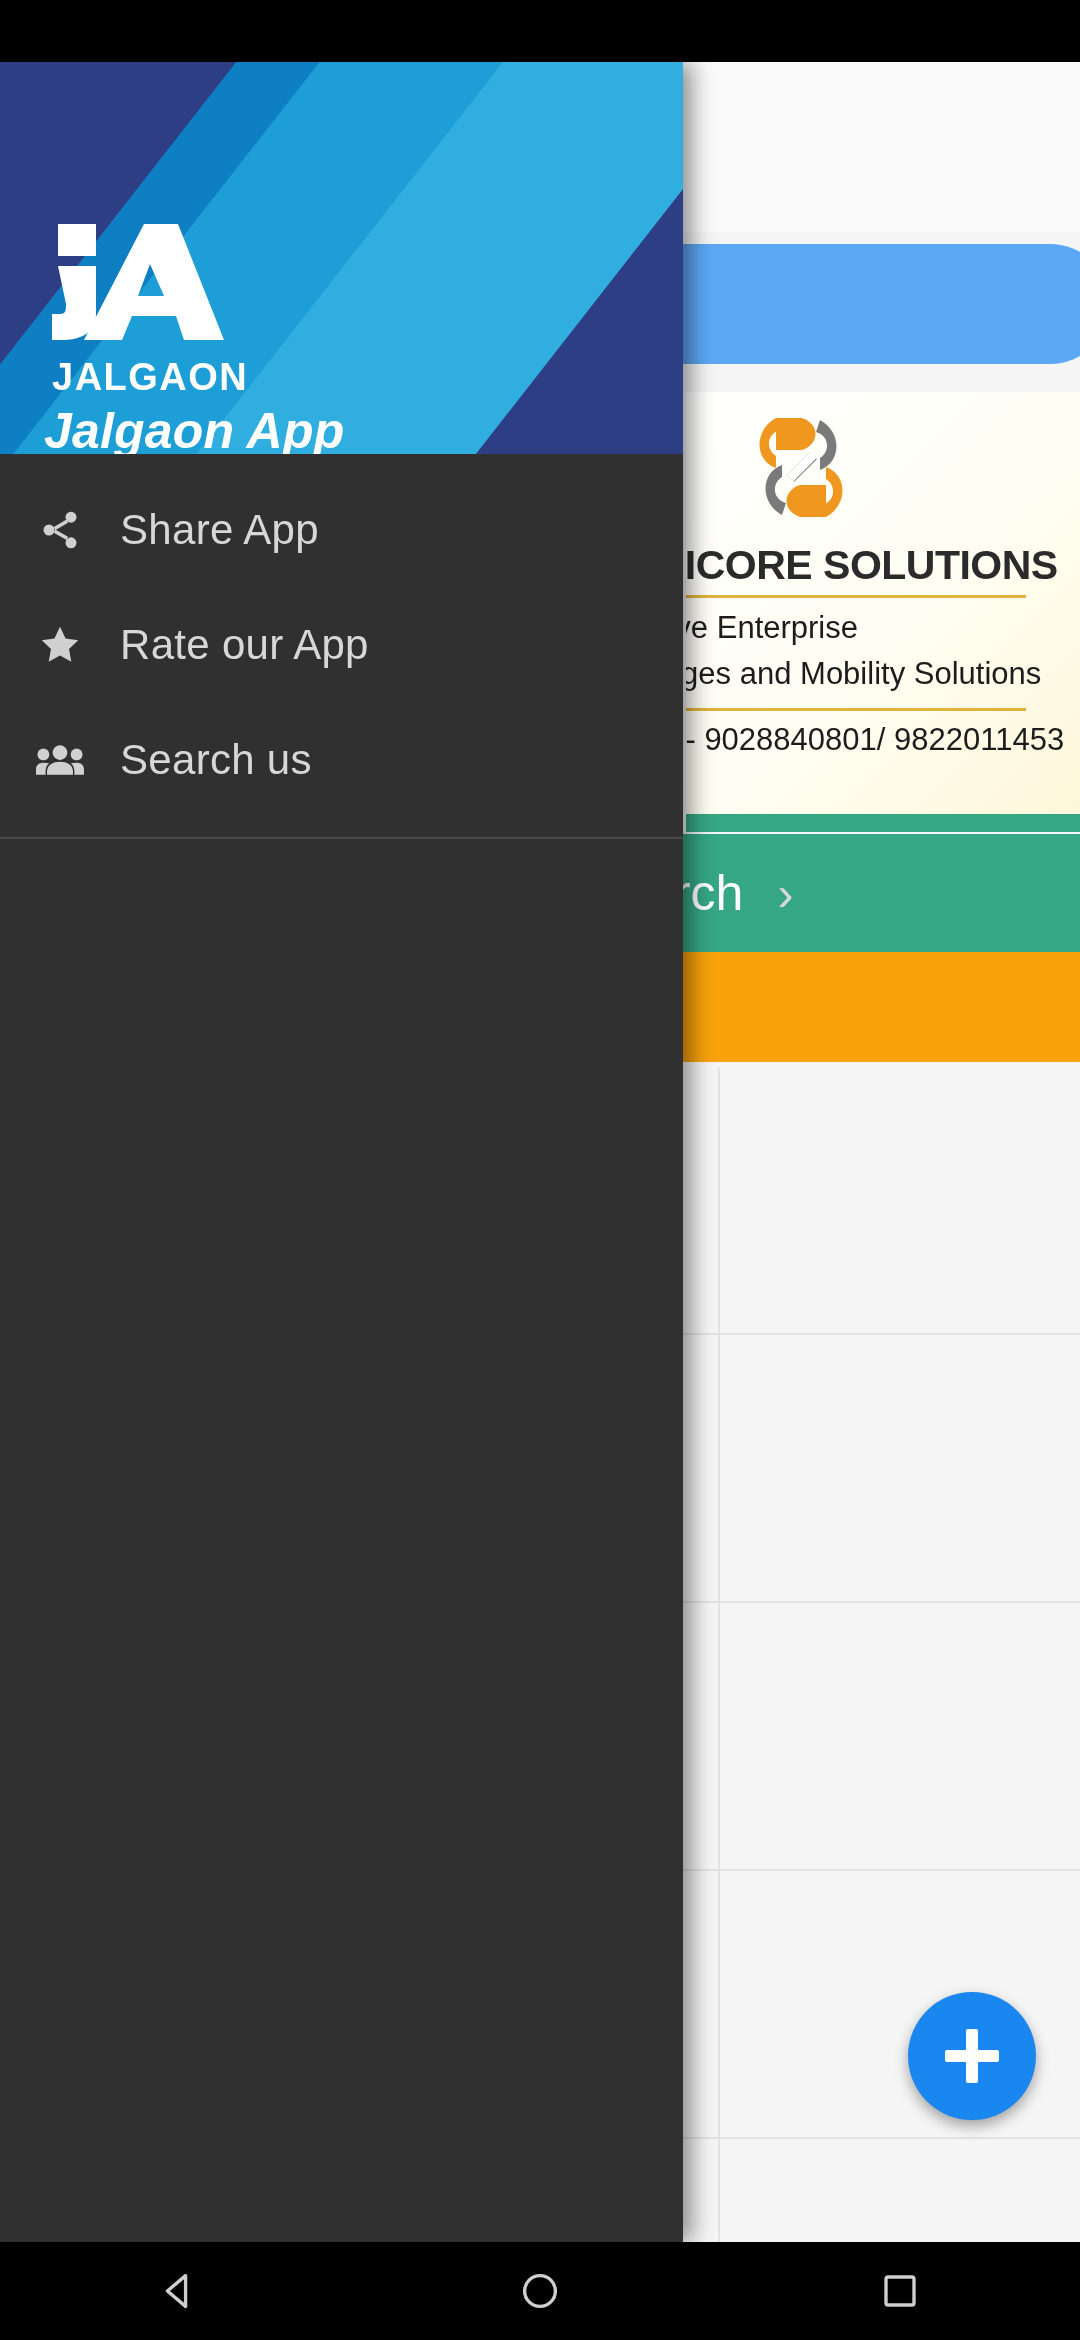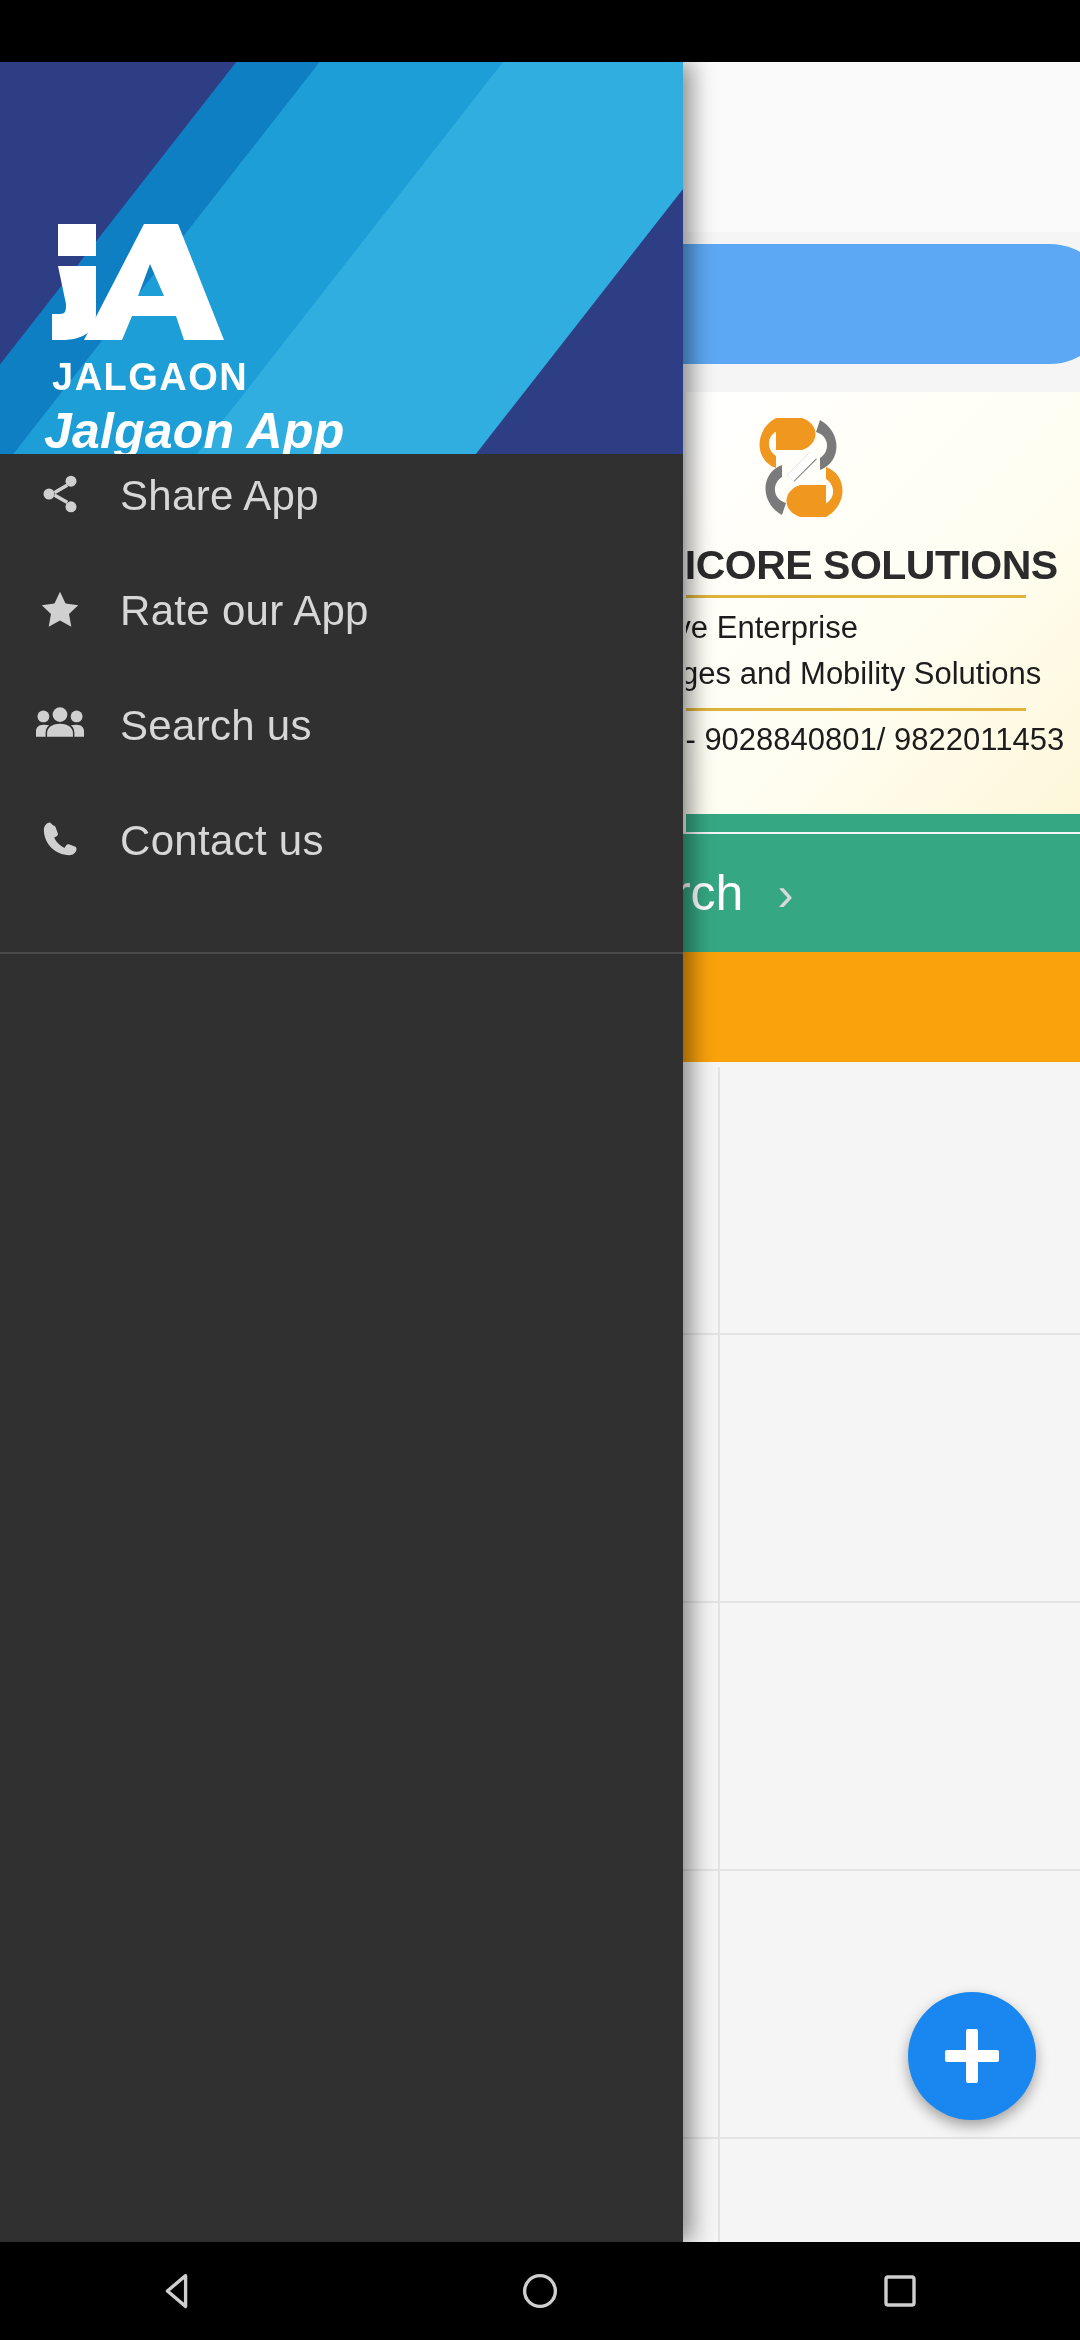--- a/index.html
+++ b/index.html
@@ -253,21 +253,21 @@
     position:relative; width:683px; height:84px;
     background:#4b4b4b; display:flex; align-items:center;
   }
   .menu-section-header span {
     margin-left:30px; font-size:38px; color:#d4d4d4; letter-spacing:1px;
   }
 
   .menu-list { position:relative; width:683px; background:#303030; padding-top:18px; }
   .menu-item {
     position:relative; width:683px; height:115px;
-    display:flex; align-items:flex-start;
+    display:flex; align-items:center;
   }
   .menu-icon {
     width:76px; margin-left:22px; display:flex; align-items:center; justify-content:center;
     color:#d0d0d0;
   }
   .menu-label {
     margin-left:22px; font-size:42px; color:#d7d7d7; letter-spacing:.3px;
   }
   .menu-divider {
     position:relative; width:683px; height:2px; background:#4a4a4a; margin-top:20px;
@@ -493,28 +493,20 @@
               <circle cx="4" cy="7" r="3.2"></circle>
               <circle cx="22" cy="7" r="3.2"></circle>
             <path d="M13 11 c-4.6 0 -7 2.4 -7 5 v2 h14 v-2 c0 -2.6 -2.4 -5 -7 -5 Z"></path>
             <path d="M4 11.5 c-2.6 0 -4 1.6 -4 3.4 V18 h5.2 v-2 c0 -1.7 .7 -3.3 1.9 -4.2 c-.9 -.2 -2 -.3 -3.1 -.3 Z"></path>
             <path d="M22 11.5 c2.6 0 4 1.6 4 3.4 V18 h-5.2 v-2 c0 -1.7 -.7 -3.3 -1.9 -4.2 c.9 -.2 2 -.3 3.1 -.3 Z"></path>
           </svg>
         </div>
         <div class="menu-label">Search us</div>
       </div>
 
-      <div class="menu-item">
-        <div class="menu-icon">
-          <svg viewBox="0 0 24 24" width="44" height="44" fill="#d0d0d0">
-            <path d="M6.6 3 c-1.8 0 -3.4 1.8 -3.4 4 c0 7.6 6.2 13.8 13.8 13.8 c2.2 0 4 -1.6 4 -3.4 c0 -.6 -.3 -1.1 -.9 -1.3 l-3.2 -1.2 c-.6 -.2 -1.2 0 -1.5 .5 l-1 1.5 c-2.4 -1.2 -4.4 -3.2 -5.6 -5.6 l1.5 -1 c.5 -.3 .7 -.9 .5 -1.5 l-1.2 -3.2 c-.2 -.6 -.7 -.9 -1.3 -.9 Z"></path>
-          </svg>
-        </div>
-        <div class="menu-label">Contact us</div>
-      </div>
 
       <div class="menu-divider"></div>
       <div class="drawer-body-fill"></div>
     </div>
 
   </div>
 
   <div class="nav-bar">
     <div class="nav-btn">
       <svg viewBox="0 0 30 30" width="42" height="42">

